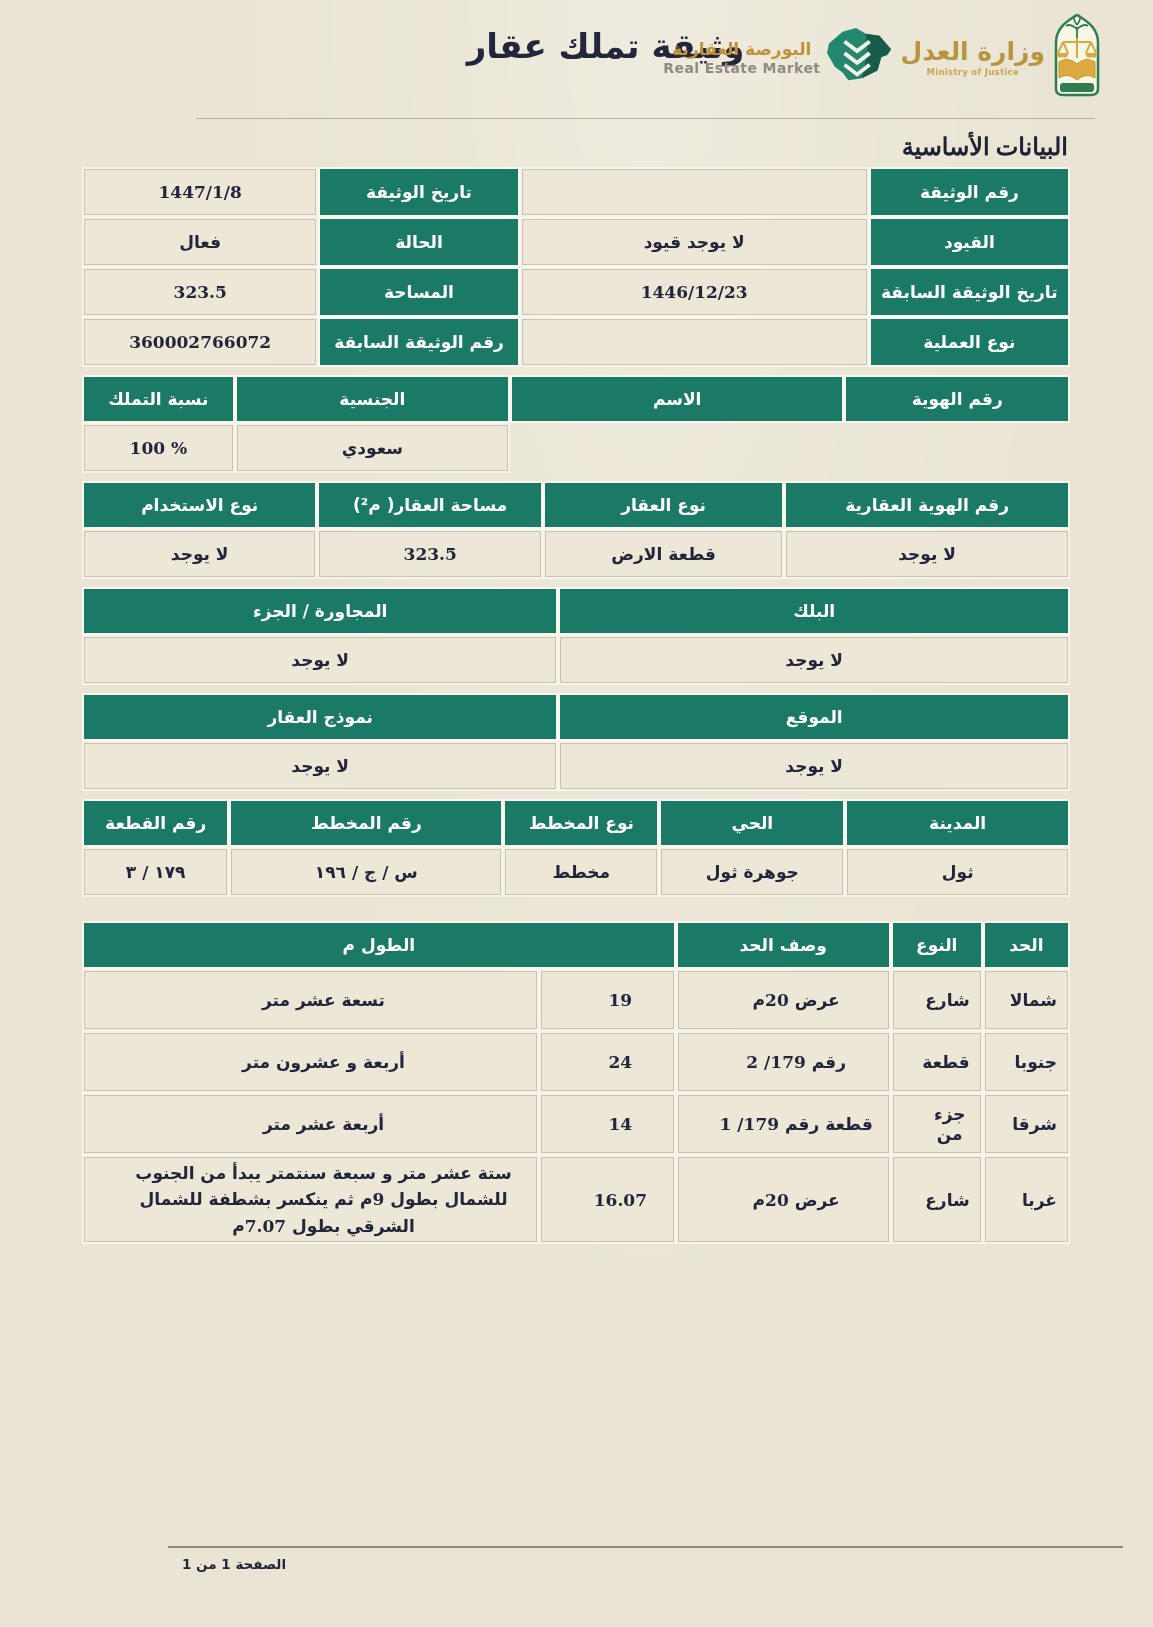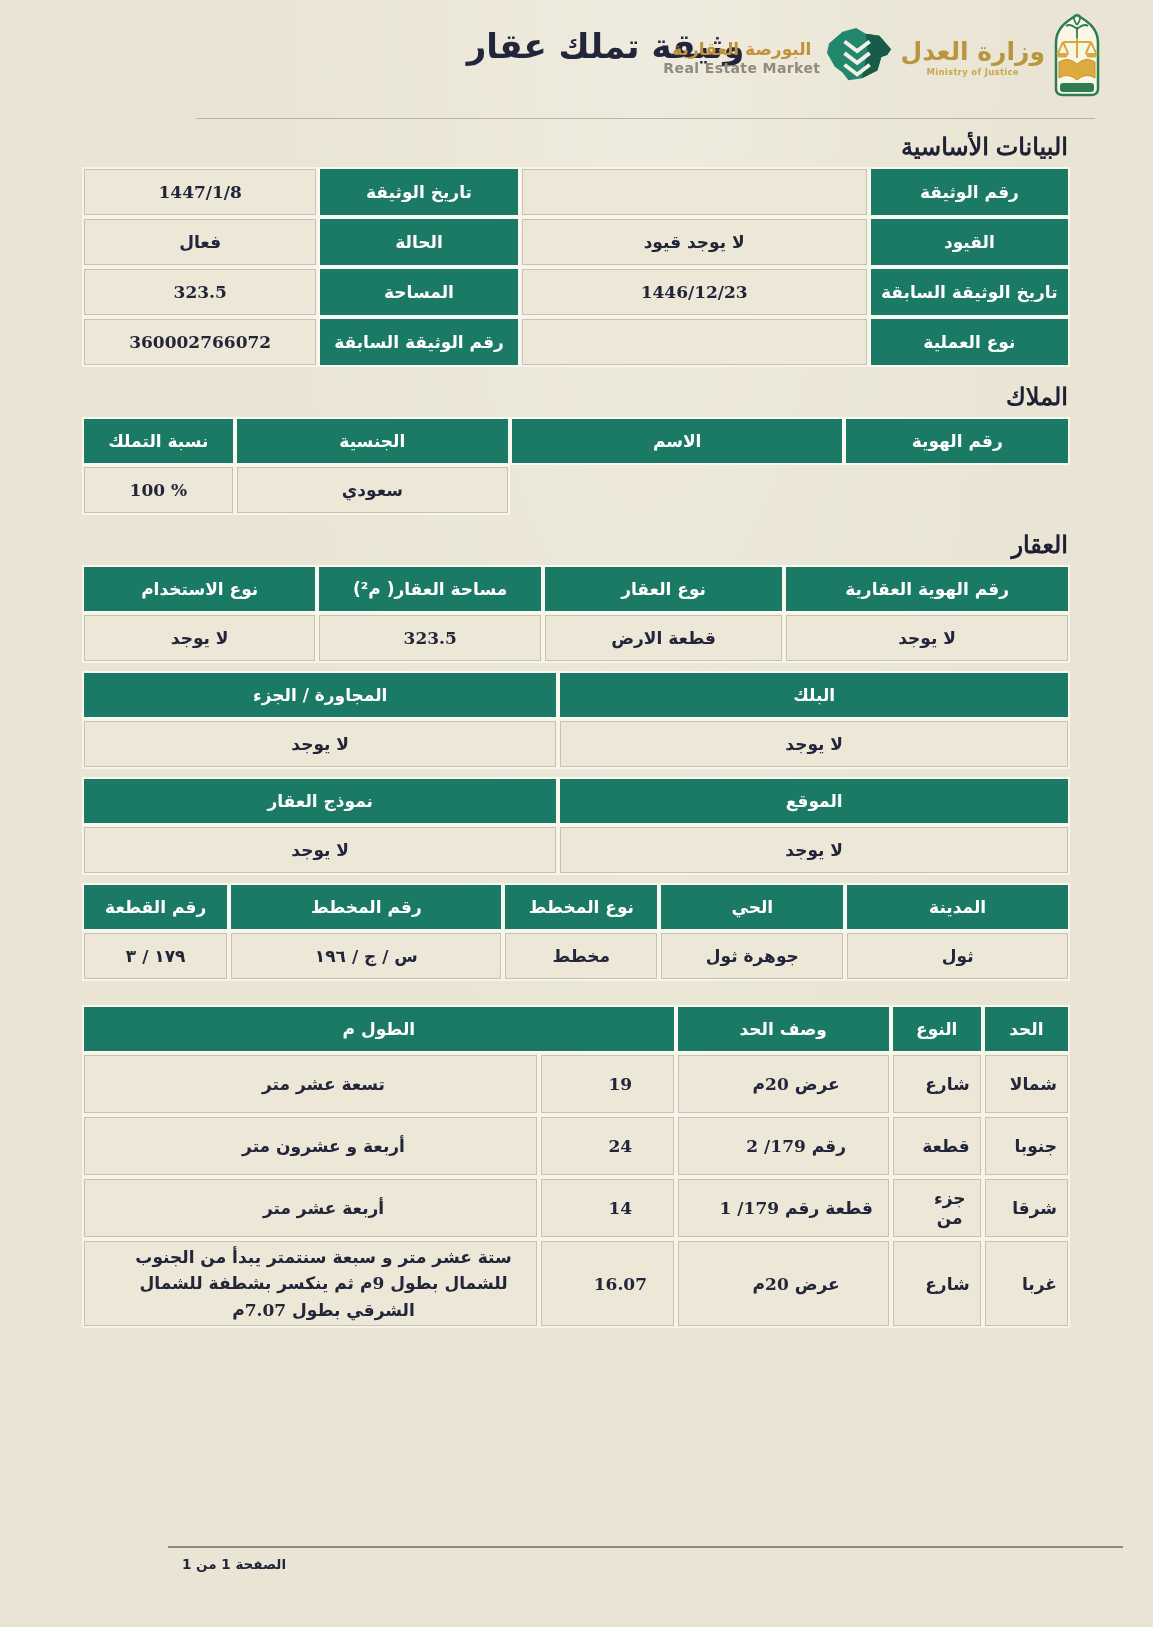--- a/index.html
+++ b/index.html
@@ -26,21 +26,21 @@
   .logo-text{display:flex;flex-direction:column;align-items:center;line-height:1.15;}
   .rem-ar{font-size:17px;font-weight:bold;color:#c0923a;}
   .rem-en{font-size:14px;font-weight:bold;color:#8f8a7d;letter-spacing:.4px;}
   .moj-ar{font-size:25px;font-weight:bold;color:#b9953f;font-family:"DejaVu Serif","DejaVu Sans",serif;}
   .moj-en{font-size:8.5px;font-weight:bold;color:#c9a74e;letter-spacing:.3px;margin-top:2px;}
   .sep{margin:0 58px;border-top:1.5px solid #b7b2a2;}
   
   .sec-h{
     text-align:right;margin:14px 85px 4px 0;
     font-size:24px;font-weight:bold;color:#1e2133;
-    font-family:Liberation Sans, sans-serif;
+    font-family:Liberation Serif, serif;
   }
   table.tbl{
     width:992px;margin:4px 81px 0 auto;
     border-collapse:separate;border-spacing:4px;
     table-layout:fixed;
   }
   .tbl th,.tbl td{
     text-align:center;vertical-align:middle;
     height:40px;padding:2px 10px;
     font-size:17px;font-weight:bold;
@@ -148,21 +148,20 @@
     </tr>
     <tr>
       <td class="lbl">نوع العملية</td>
       <td class="val"></td>
       <td class="lbl">رقم الوثيقة السابقة</td>
       <td class="val">360002766072</td>
     </tr>
   </tbody>
     </table>
 
-  <div class="sec-h">الملاك</div>
   <table class="tbl">
     <colgroup>
         <col style="width:22.8%">
         <col style="width:34%">
         <col style="width:27.9%">
         <col style="width:15.3%">
       </colgroup>
     <tbody>
         <tr>
       <th class="lbl">رقم الهوية</th>
@@ -172,21 +171,20 @@
     </tr>
     <tr>
       <td class="ghost"></td>
       <td class="ghost"></td>
       <td class="val">سعودي</td>
       <td class="val">% 100</td>
     </tr>
   </tbody>
     </table>
 
-  <div class="sec-h">العقار</div>
   <table class="tbl">
     <colgroup>
         <col style="width:29%">
         <col style="width:24.4%">
         <col style="width:22.8%">
         <col style="width:23.8%">
       </colgroup>
     <tbody>
         <tr>
       <th class="lbl">رقم الهوية العقارية</th>

